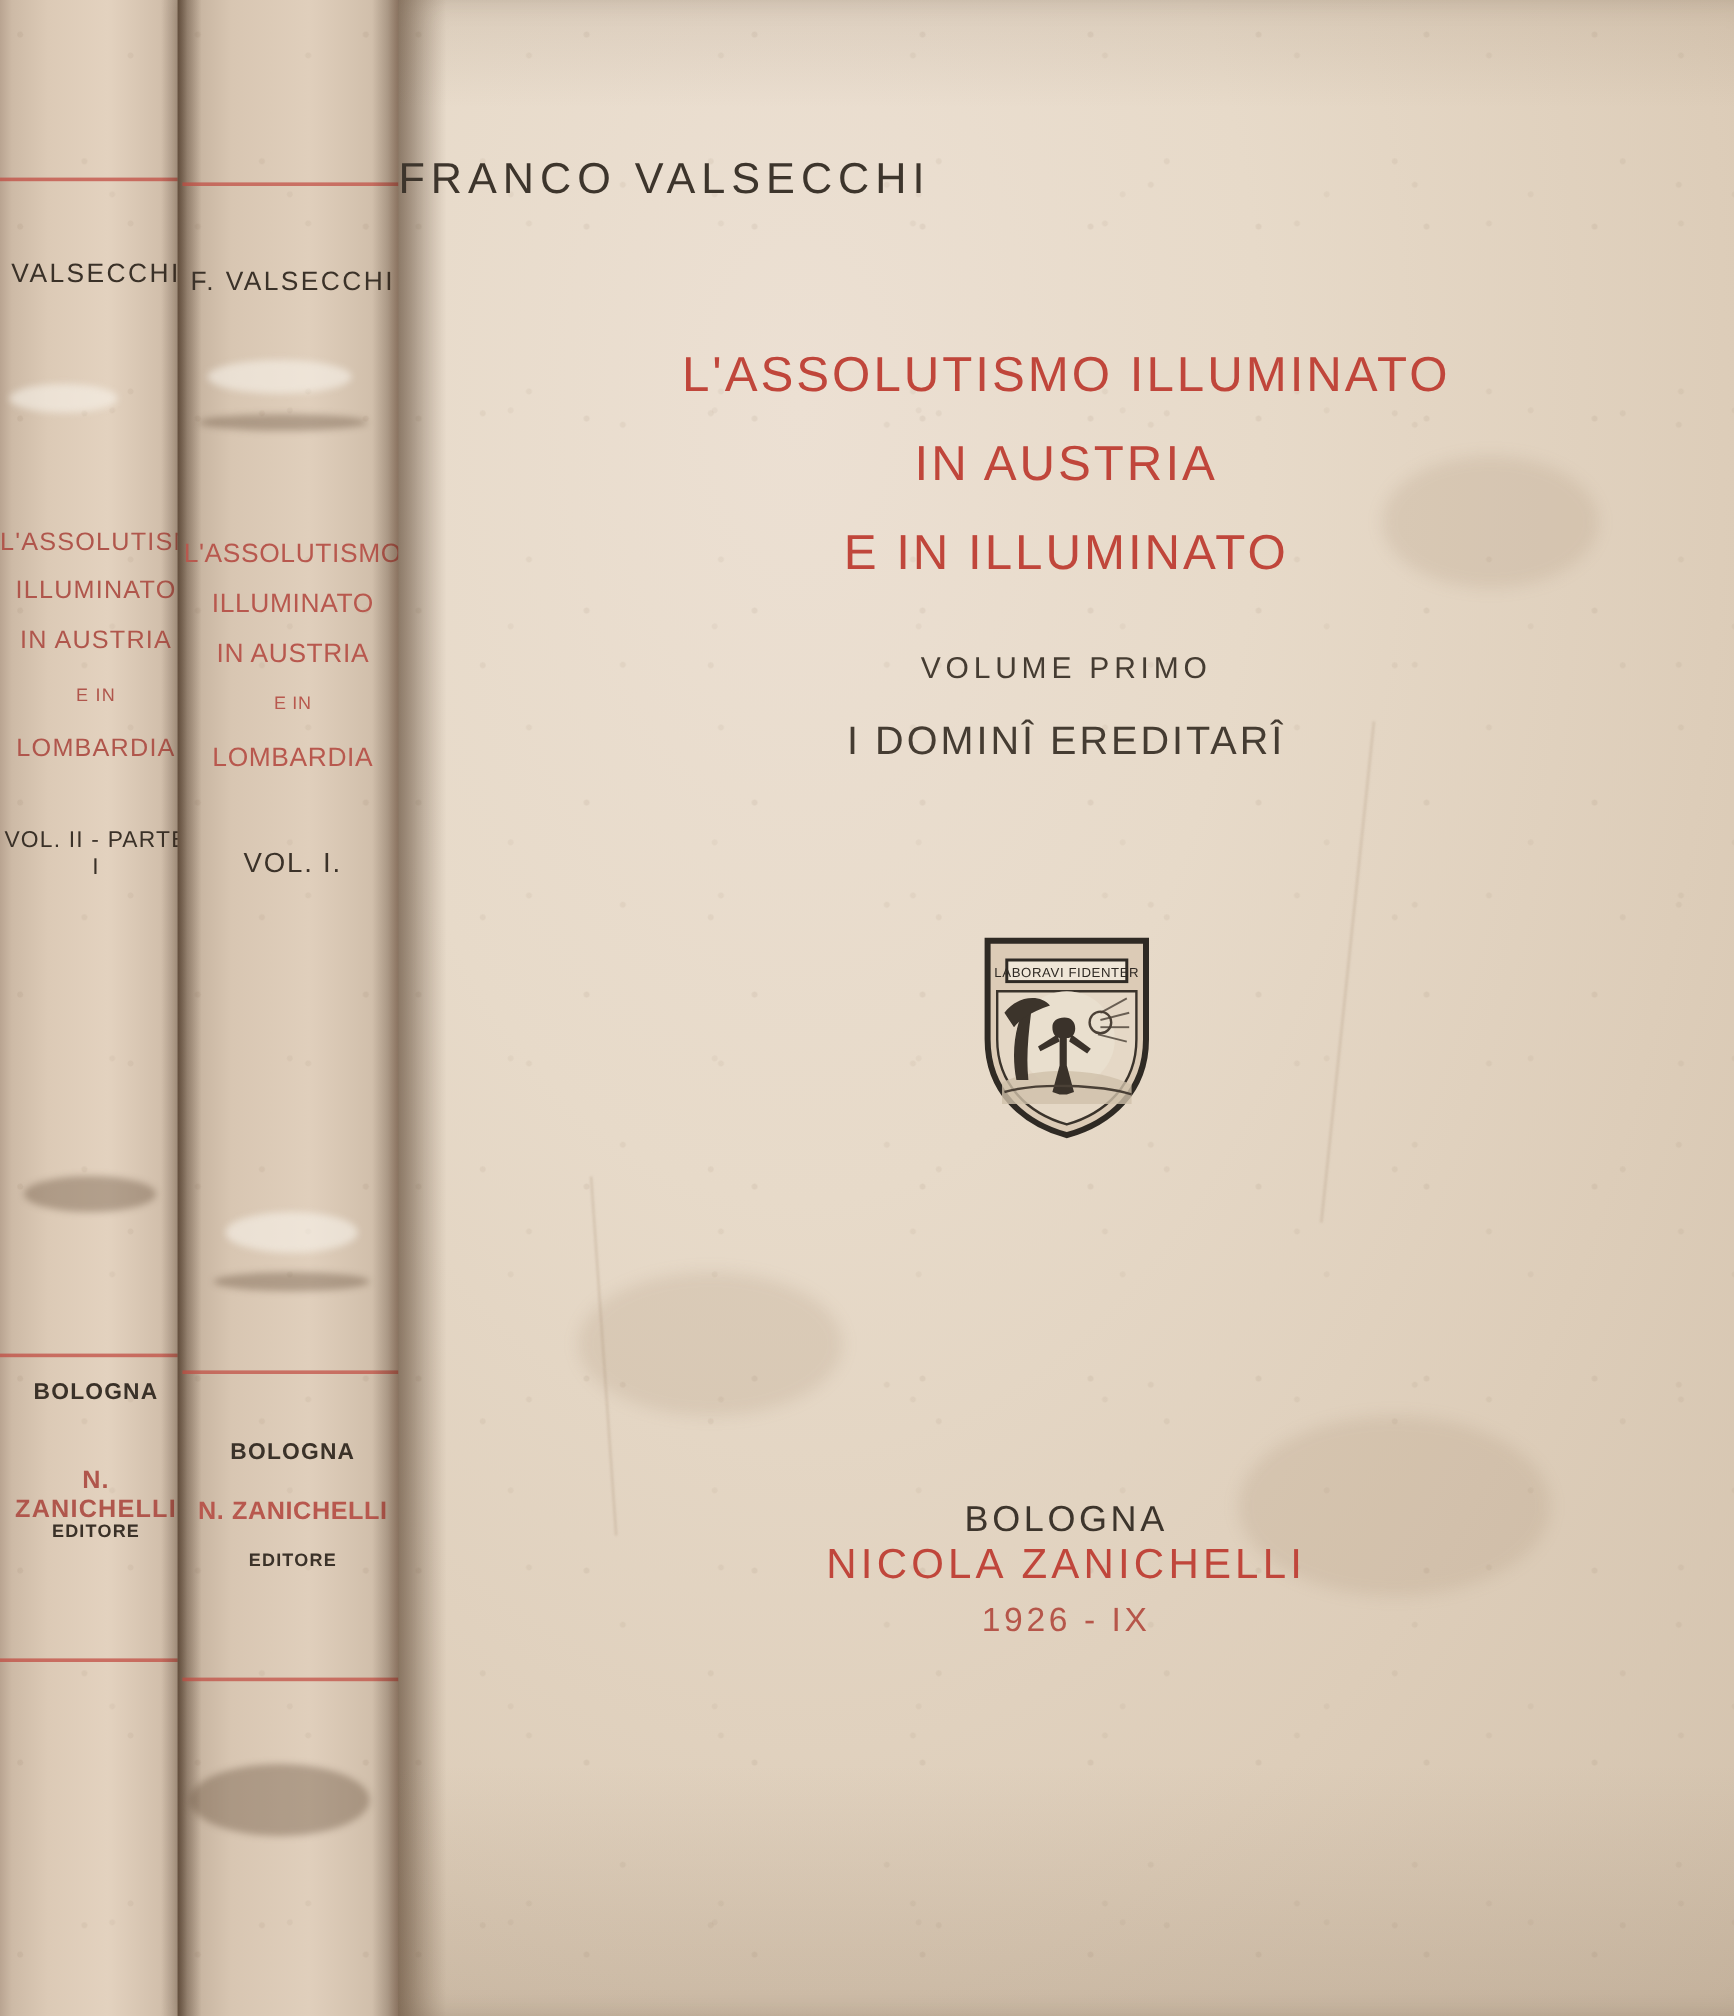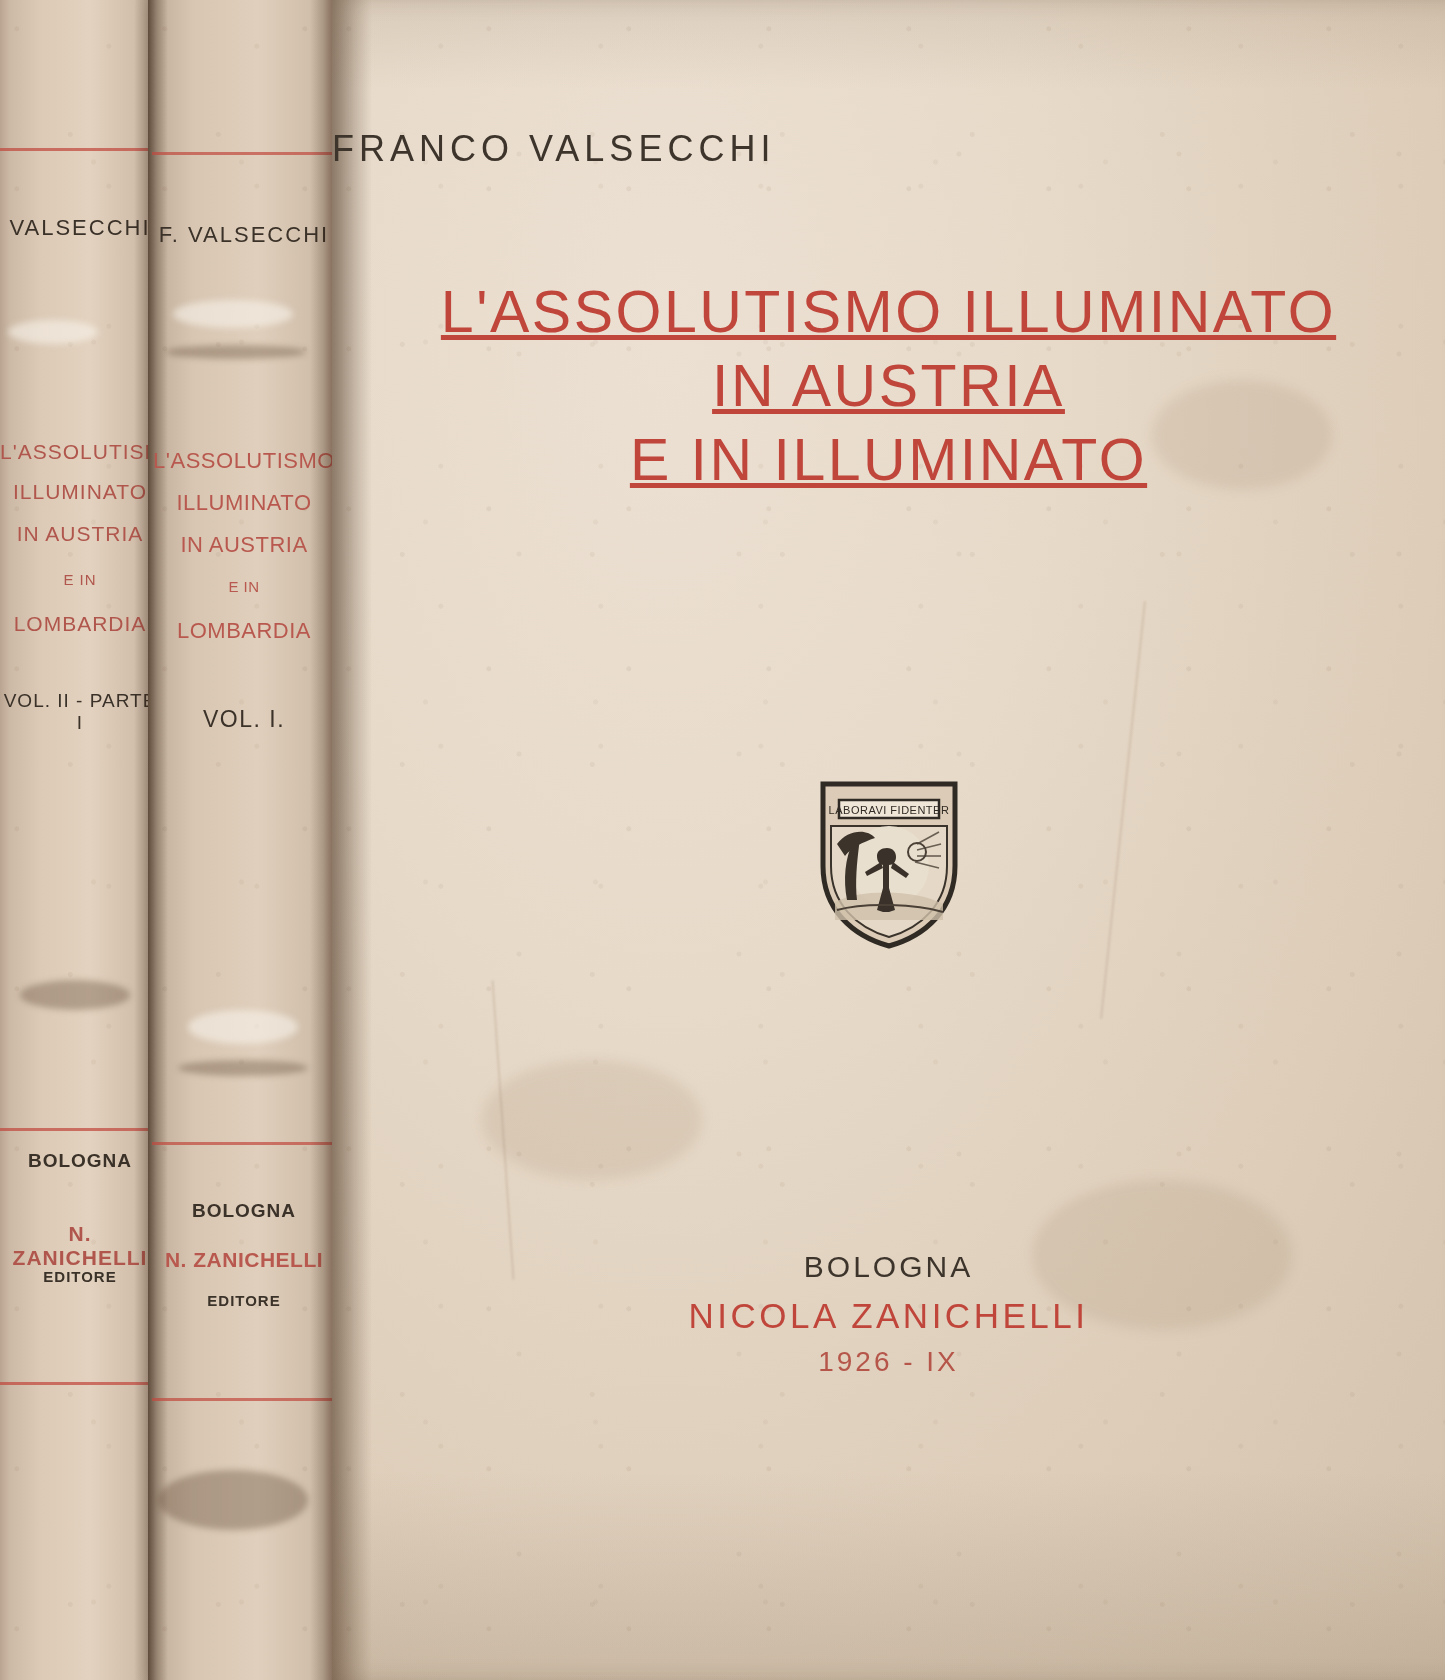--- a/index.html
+++ b/index.html
@@ -128,25 +128,24 @@
     color: #3d352c;
   }
 
   .title-block {
     position: absolute;
     top: 275px; left: 0; width: 1113px;
     text-align: center;
     color: #c0463b;
   }
   .title-line {
-    font-size: 59px;
+    font-size: 41px;
     letter-spacing: 2.5px;
     line-height: 74px;
     white-space: nowrap;
-    text-decoration: underline;
   }
 
   .vol-block {
     position: absolute;
     top: 543px; left: 0; width: 1113px;
     text-align: center;
     color: #453c32;
   }
   .vol-line-1 {
     font-size: 25px;
@@ -174,21 +173,20 @@
   }
   .imprint .city {
     font-size: 30px;
     letter-spacing: 3px;
     color: #3d352c;
   }
   .imprint .pub {
     font-size: 35px;
     letter-spacing: 3.5px;
     color: #c0463b;
-    margin-top: 12px;
   }
   .imprint .year {
     font-size: 28px;
     letter-spacing: 3px;
     color: #b6564a;
     margin-top: 10px;
   }
 
   .blot {
     position: absolute;
@@ -276,20 +274,24 @@
     <div class="crease" style="left:170px; top:980px; width:2px; height:300px; transform:rotate(-4deg);"></div>
 
     <div class="author">FRANCO VALSECCHI</div>
 
     <div class="title-block">
       <div class="title-line">L'ASSOLUTISMO ILLUMINATO</div>
       <div class="title-line">IN AUSTRIA</div>
       <div class="title-line">E IN ILLUMINATO</div>
     </div>
 
+    <div class="vol-block">
+      <div class="vol-line-1">VOLUME PRIMO</div>
+      <div class="vol-line-2">I DOMINÎ EREDITARÎ</div>
+    </div>
 
     <div class="device">
       <svg viewBox="0 0 152 180" width="152" height="180" aria-hidden="true">
         <path d="M10 14 H142 V96 C142 140 112 166 76 176 C40 166 10 140 10 96 Z" fill="#dccbb6" stroke="#2f2a24" stroke-width="5"></path>
         <path d="M18 56 H134 V96 C134 134 108 158 76 167 C44 158 18 134 18 96 Z" fill="#e5d8c6" stroke="#3a332b" stroke-width="2"></path>
         <circle cx="76" cy="96" r="40" fill="#e9dfce"></circle>
         <path d="M22 132 C50 118 104 120 130 134 L130 150 L22 150 Z" fill="#cfc0aa" opacity=".8"></path>
 
         <g stroke="#4a4036" stroke-width="1.6" opacity=".8">
           <line x1="104" y1="74" x2="126" y2="62"></line>

